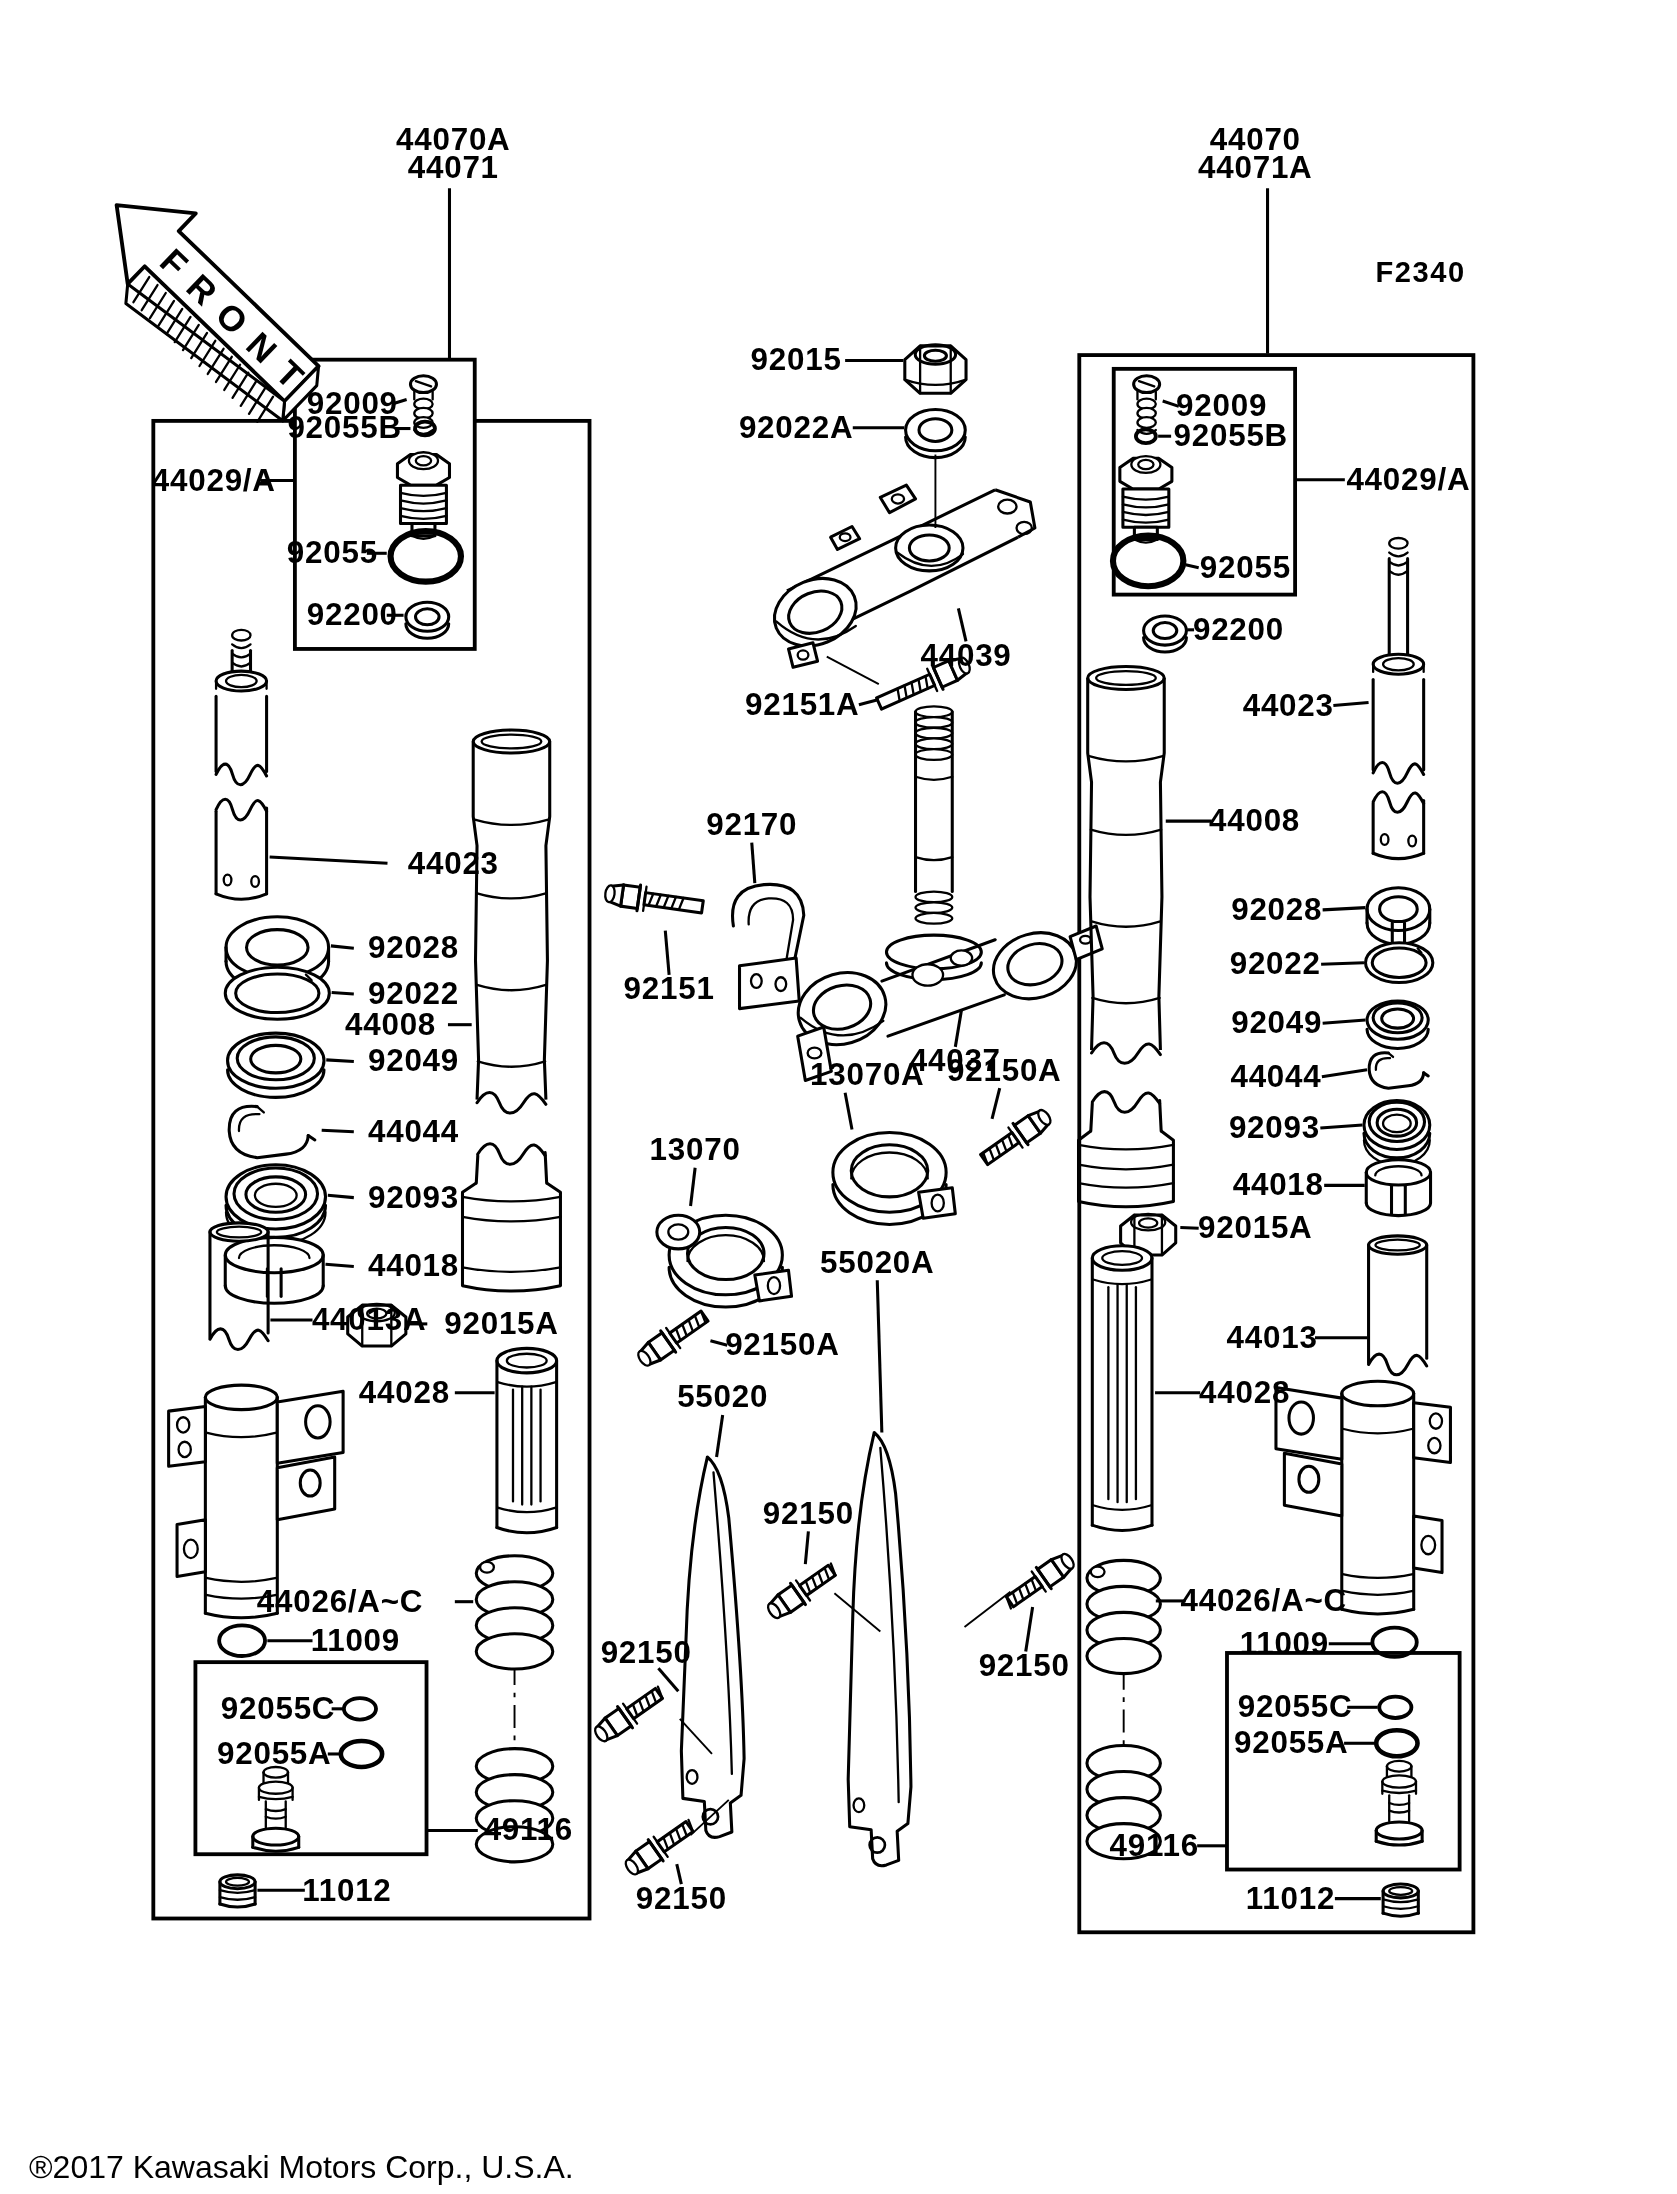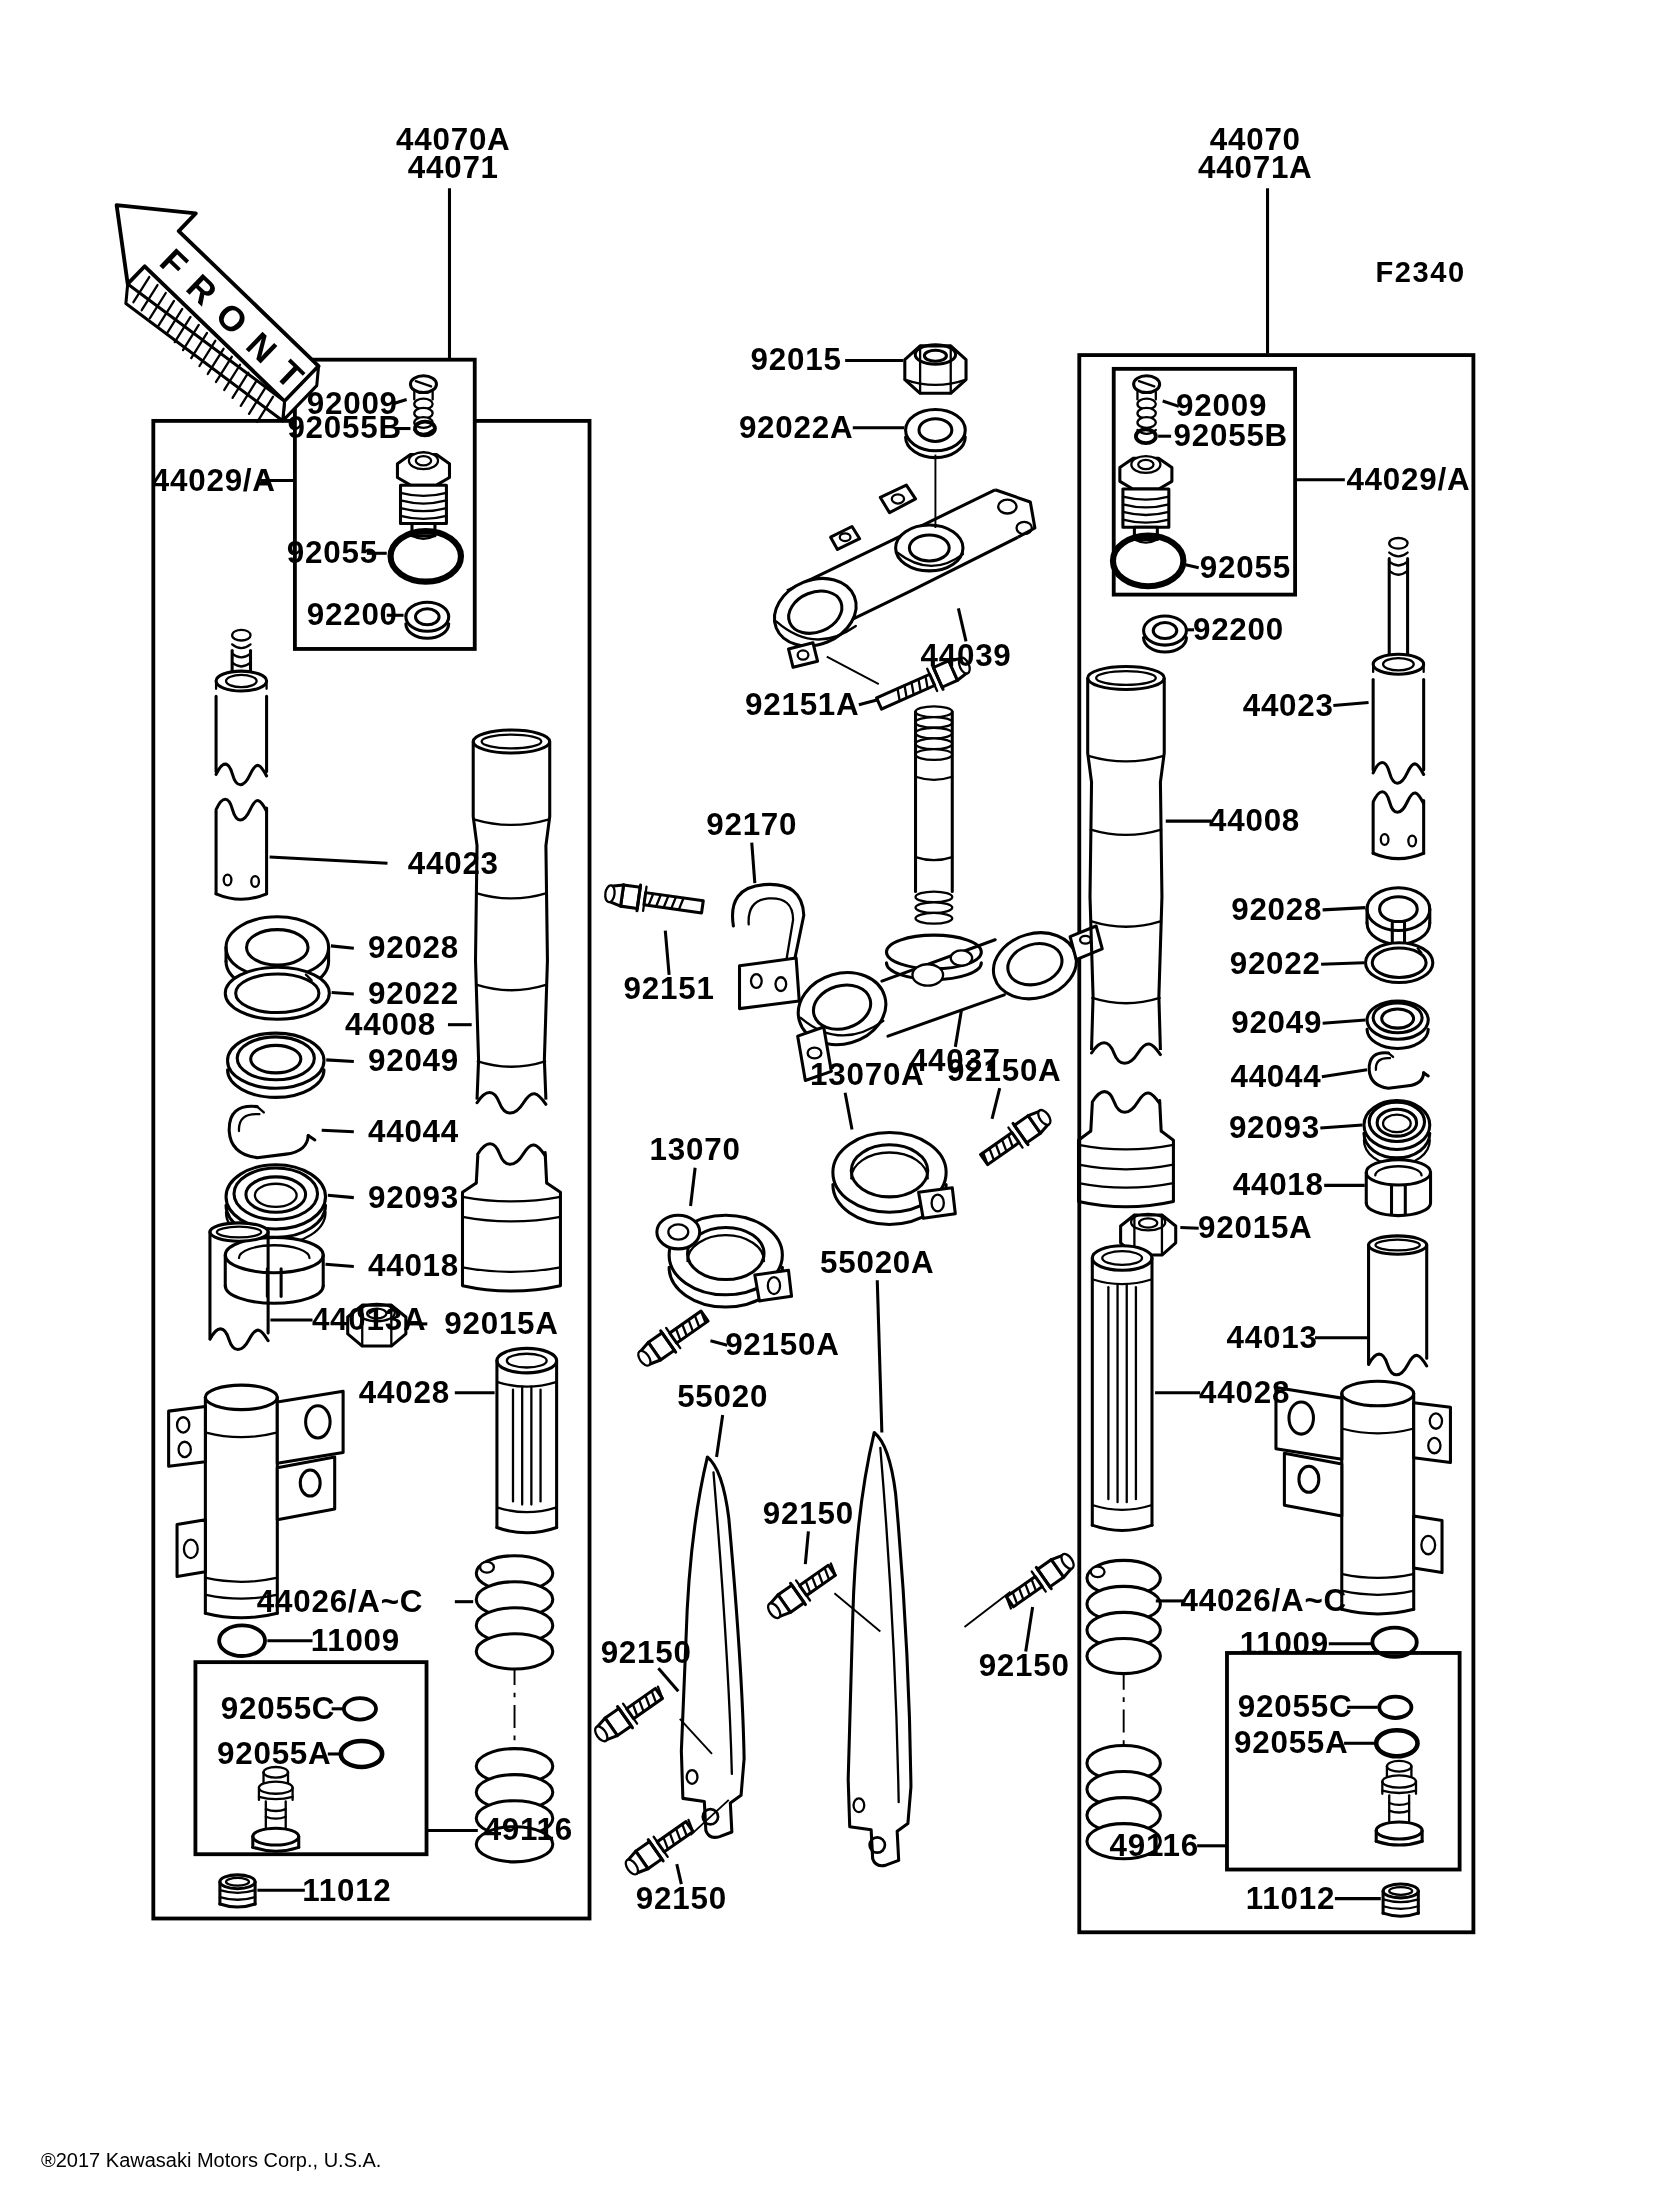--- a/index.html
+++ b/index.html
@@ -3,22 +3,22 @@
 <meta charset="utf-8">
 <style>
   html,body{margin:0;padding:0;background:#fff;}
   .page{position:relative;width:1678px;height:2194px;background:#fff;overflow:hidden;
         font-family:"Liberation Sans",sans-serif;}
   svg{position:absolute;left:0;top:0;}
   svg text{font-family:"Liberation Sans","DejaVu Sans",sans-serif;font-weight:bold;
            font-size:41px;fill:#000;letter-spacing:1px;}
   svg text.code{font-size:38px;letter-spacing:2px;}
   svg text.front{font-size:46px;letter-spacing:20px;}
-  .copyright{position:absolute;left:29px;top:2149px;font-size:20px;color:#000;
-             font-family:"Liberation Sans","DejaVu Sans",sans-serif;margin-left:12px;}
+  .copyright{position:absolute;left:29px;top:2149px;font-size:32px;color:#000;
+             font-family:"Liberation Sans","DejaVu Sans",sans-serif;}
 </style>
 </head>
 <body>
 
 <div class="page">
   <svg id="diagram" width="1678" height="2194" viewBox="0 0 2192 2867">
       <g>
         <rect x="200" y="550" width="570" height="1957" fill="#fff" stroke="#000" stroke-width="5"></rect>
         <rect x="385" y="470" width="235" height="378" fill="#fff" stroke="#000" stroke-width="5"></rect>
         <rect x="255" y="2172" width="302" height="251" fill="#fff" stroke="#000" stroke-width="5"></rect>

